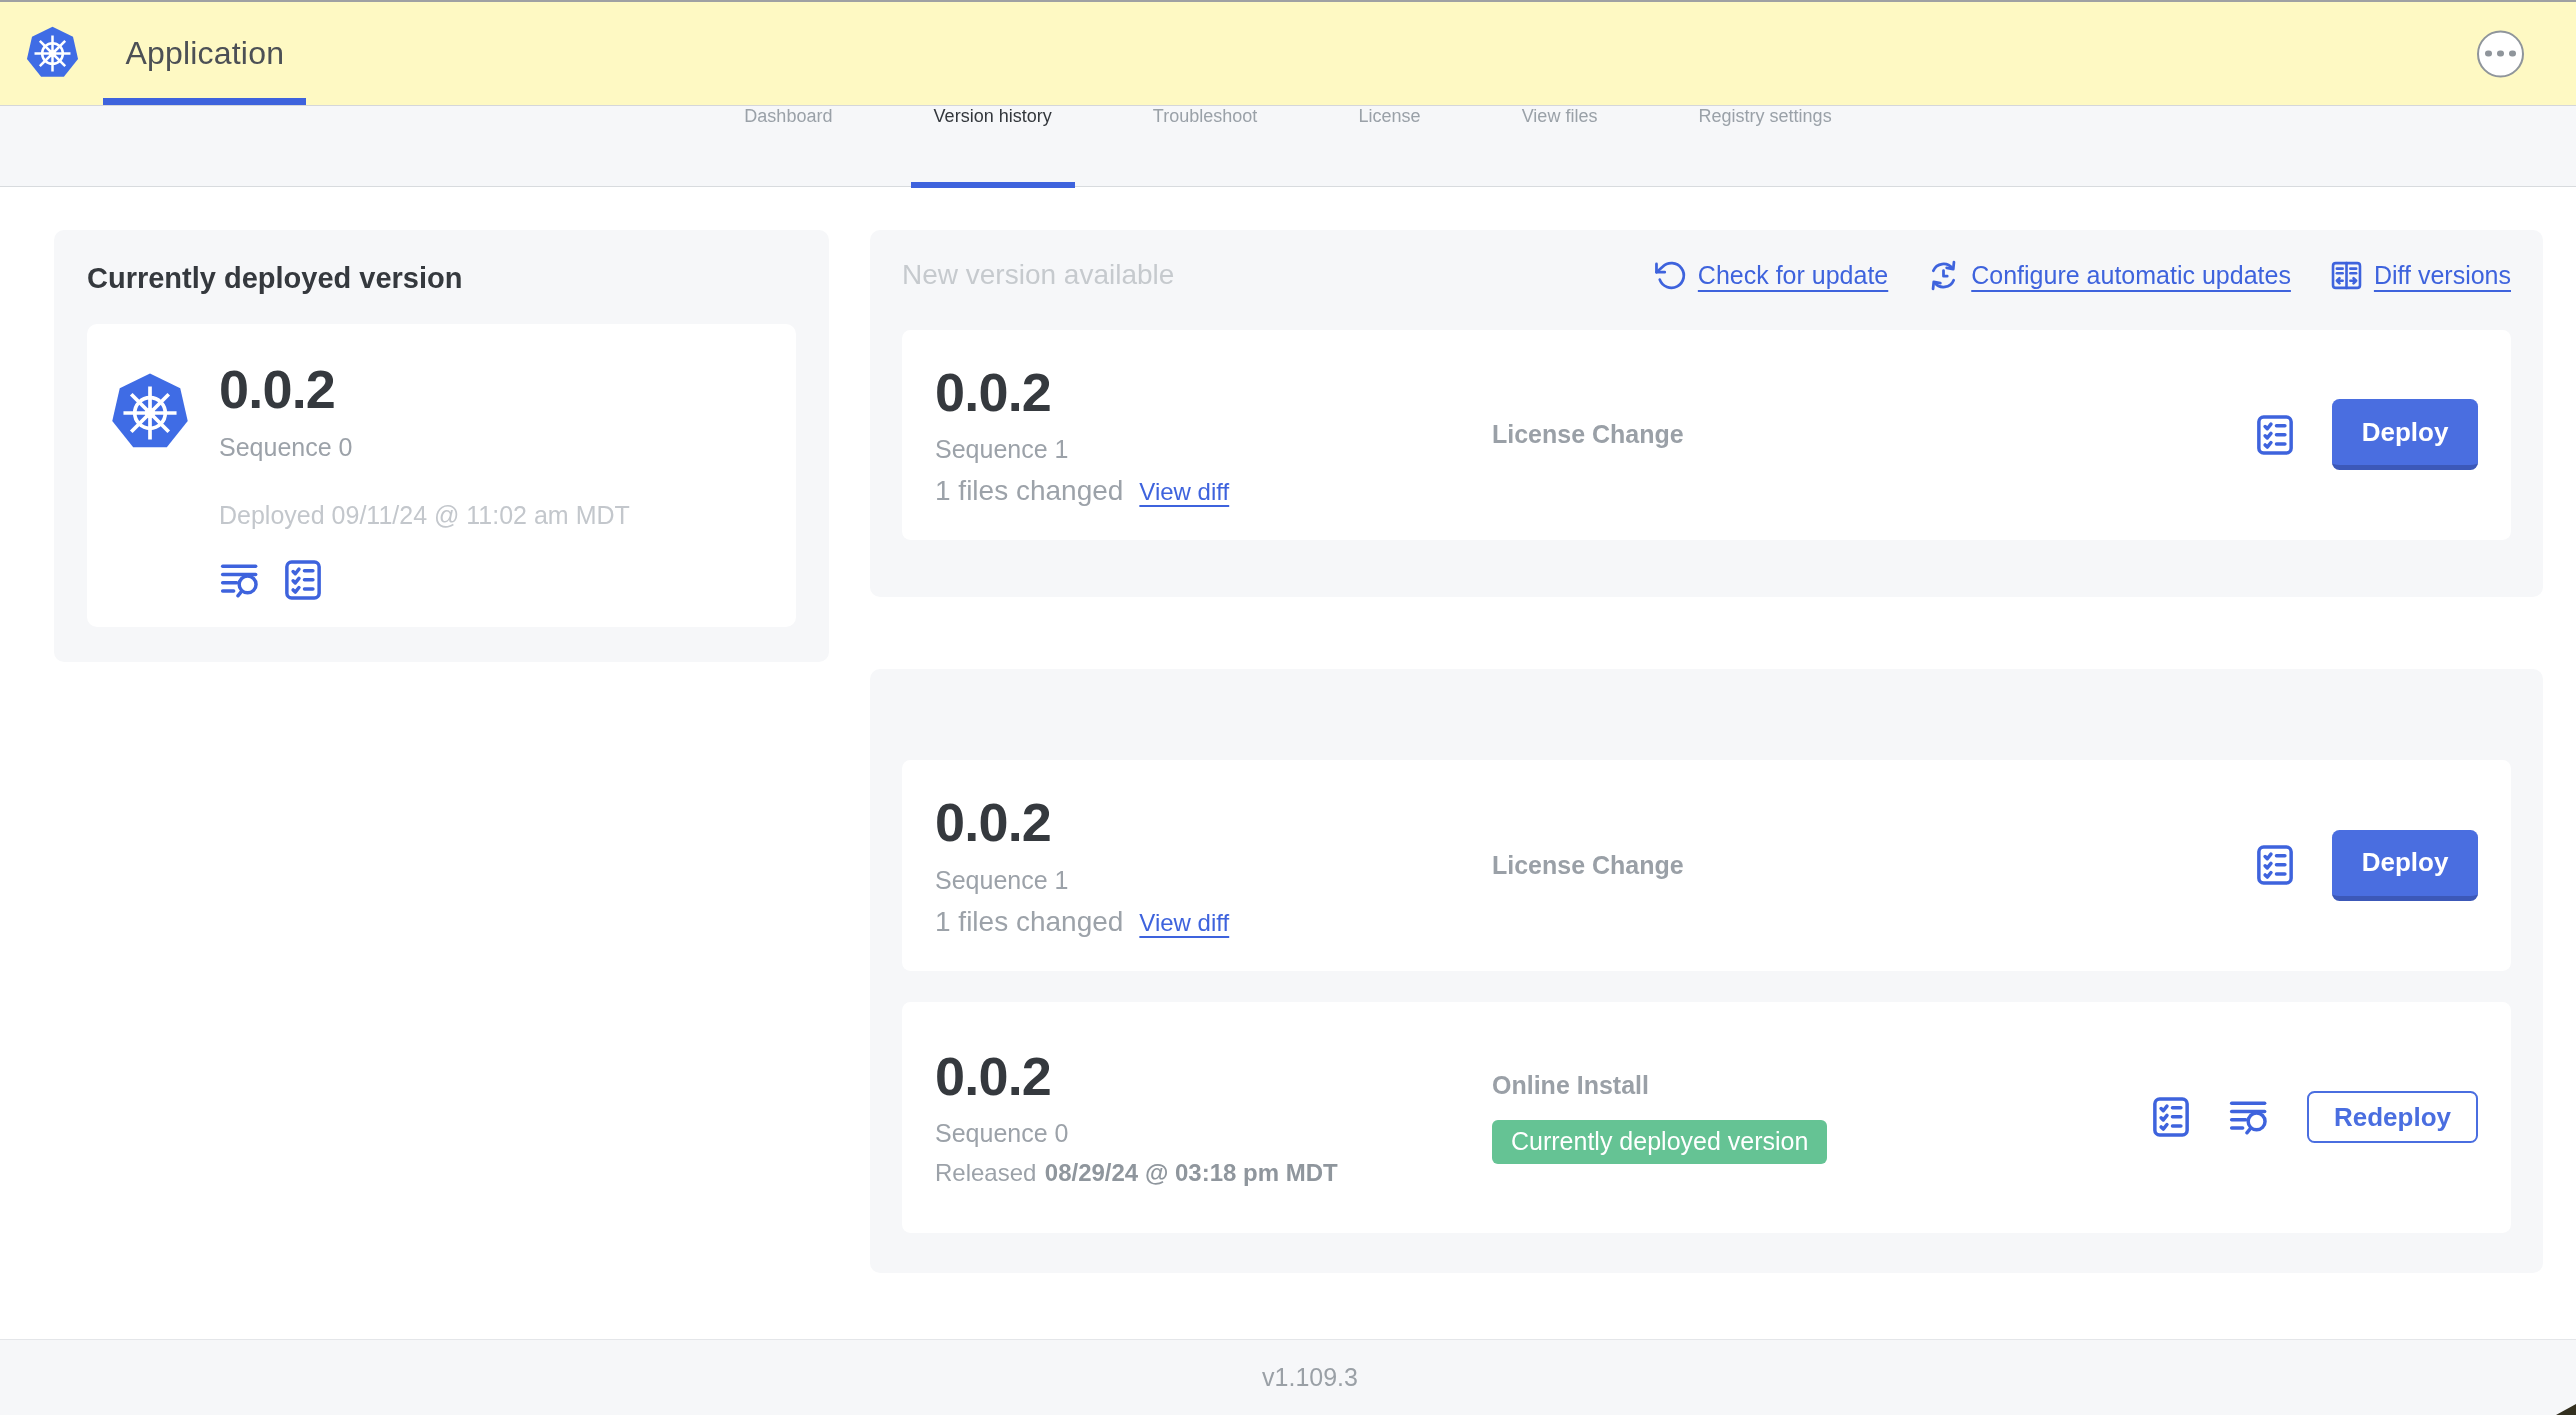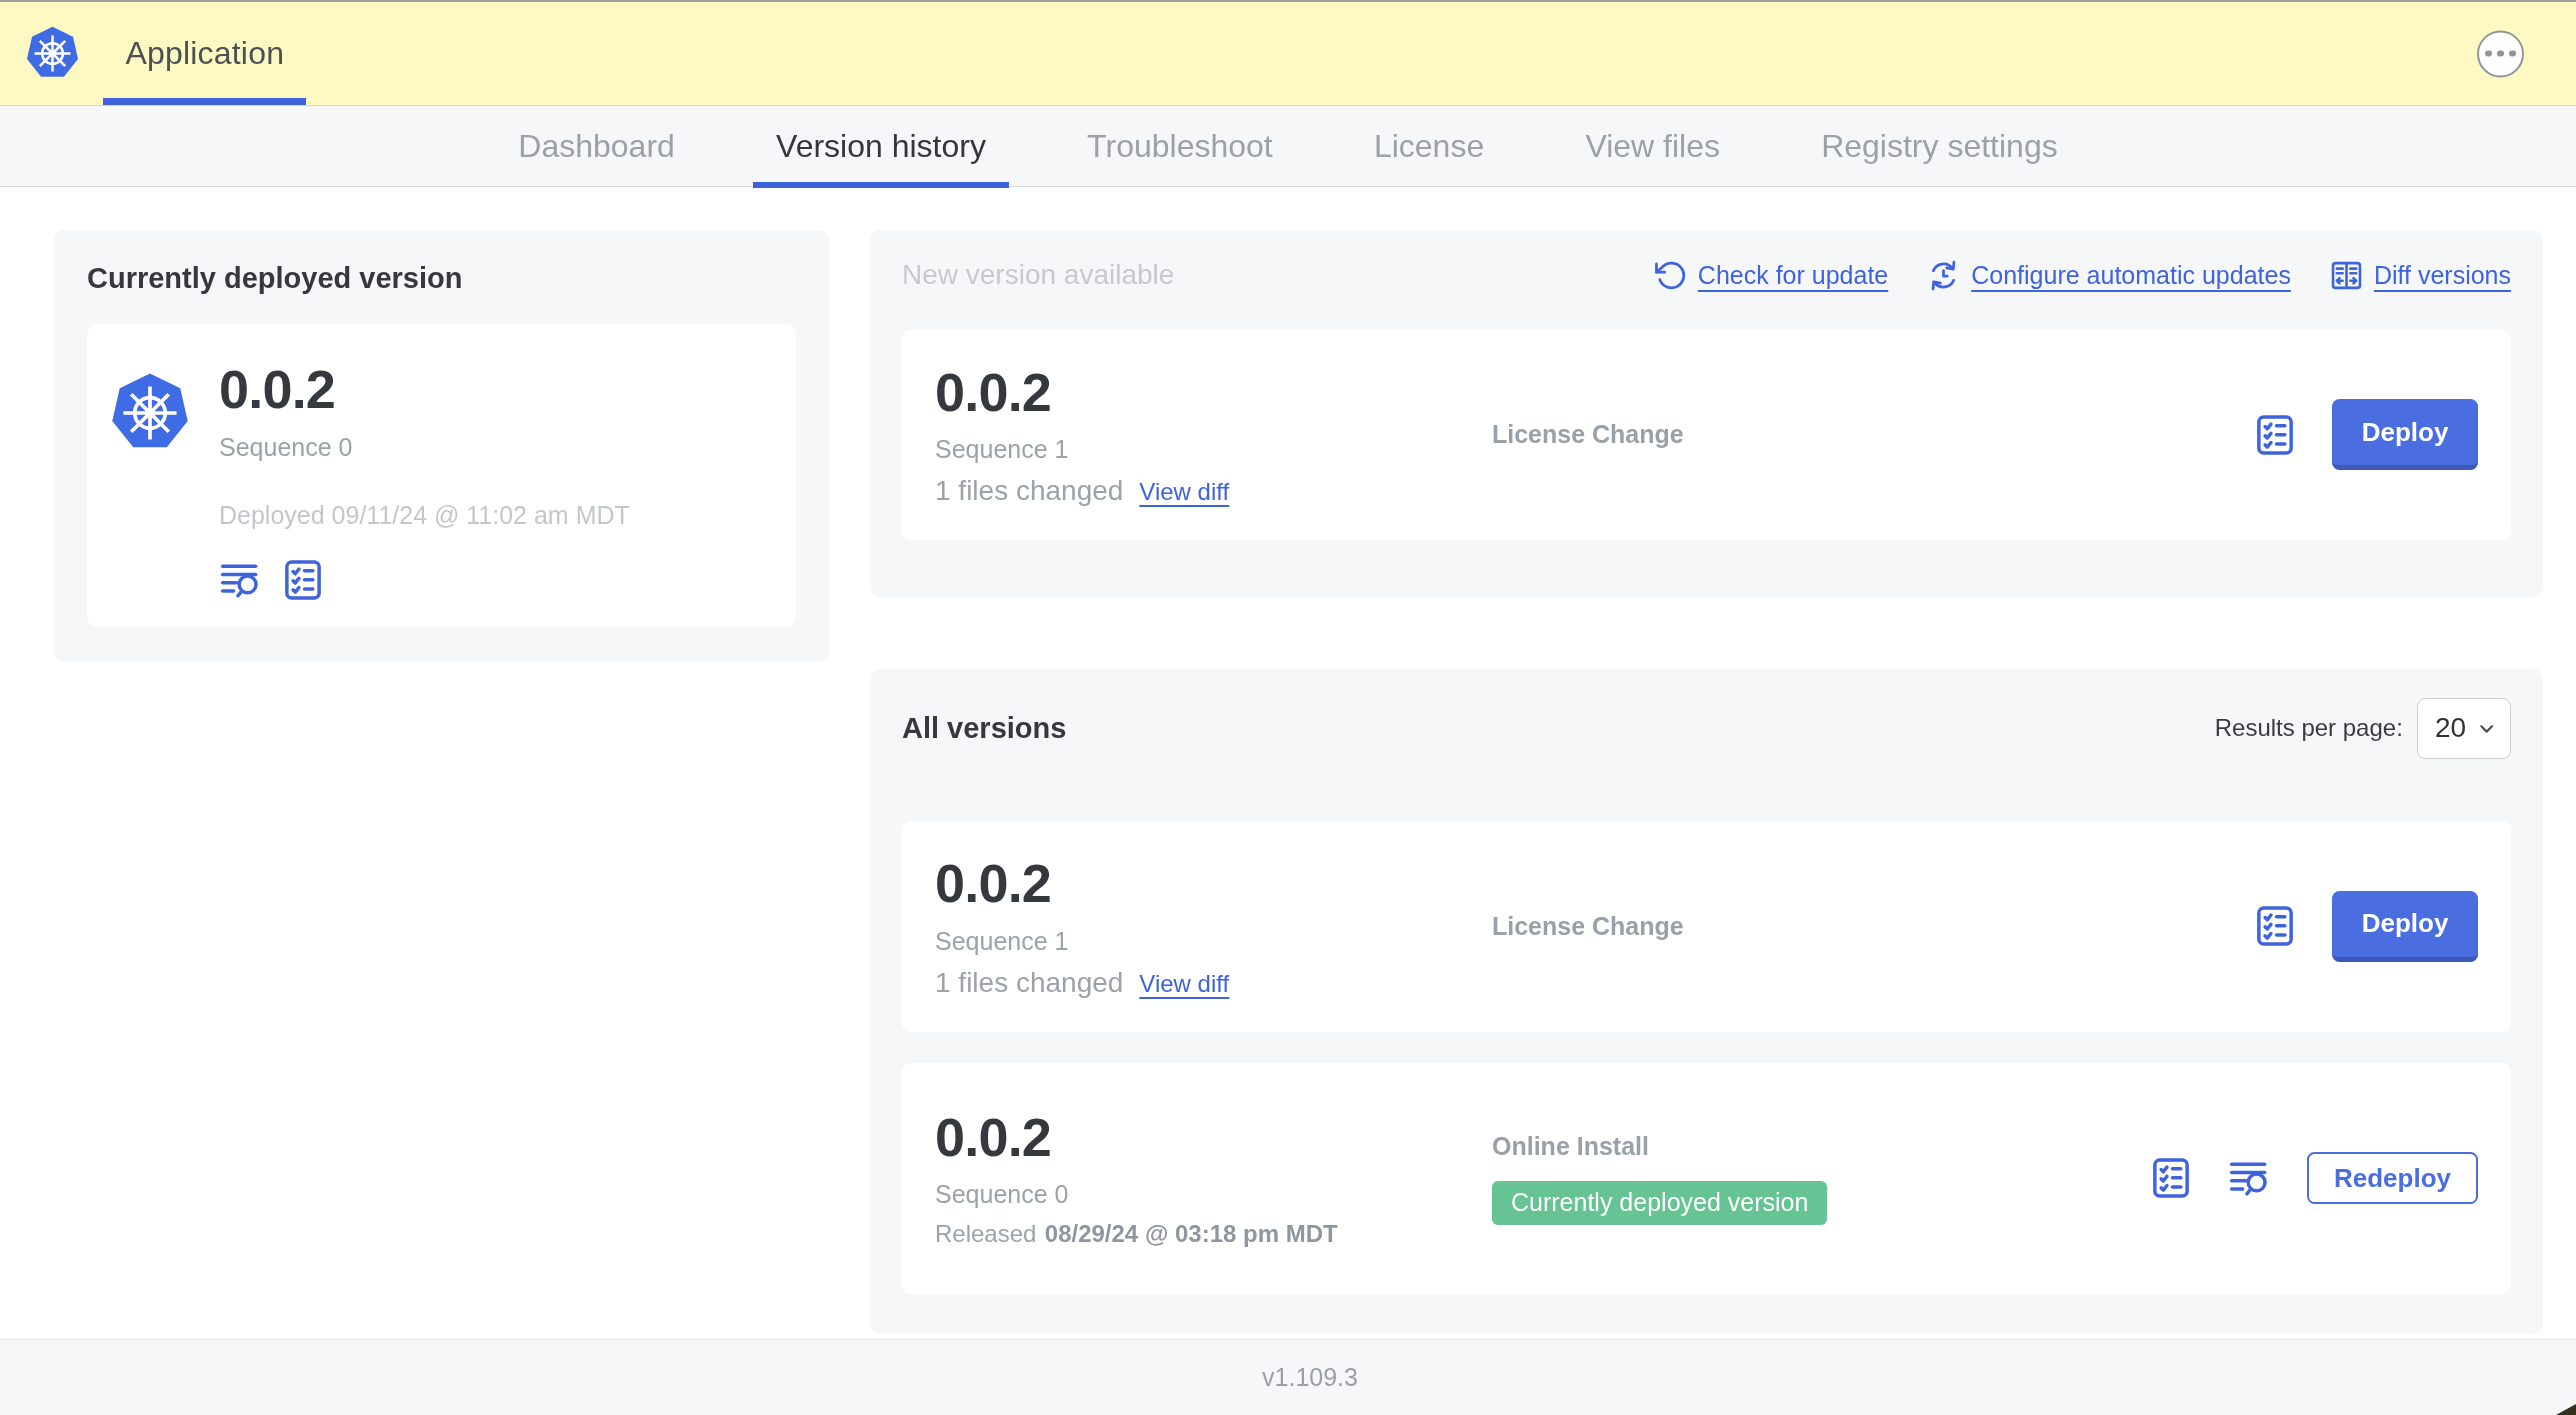--- a/index.html
+++ b/index.html
@@ -21,21 +21,21 @@
   .app-tab .app-title { font-size: 32px; color: #4c5055; letter-spacing: 0.2px; }
   .app-tab::after { content: ""; position: absolute; left: 0; right: 0; bottom: 0; height: 7.5px; background: #3e63dd; }
   .more-btn { position: absolute; right: 52px; top: 50%; transform: translateY(-50%);
     width: 47px; height: 47px; border-radius: 50%; border: 2.5px solid #8f959b; background: #fff;
     display: flex; align-items: center; justify-content: center; gap: 5px; cursor: pointer; }
   .more-btn .dot { width: 6.7px; height: 6.7px; border-radius: 50%; background: #8f959b; }
 
   
   .subnav { height: 82px; background: #f6f7f9; border-top: 1.7px solid #d5d7da; border-bottom: 1.7px solid #d8dbde;
     display: flex; justify-content: center; }
-  .nav-tab { font-size: 32px; color: #9aa1a8; padding: 0 33px; margin: 0 17.6px; display: flex; align-items: center;
+  .nav-tab { font-size: 18px; color: #9aa1a8; padding: 0 33px; margin: 0 17.6px; display: flex; 
     position: relative; cursor: pointer; white-space: nowrap; }
   .nav-tab.active { color: #33373c; font-weight: 500; }
   .nav-tab.active::after { content: ""; position: absolute; left: 10px; right: 10px; bottom: -1.7px; height: 5.9px; background: #3e63dd; }
 
   
   .main { display: flex; align-items: flex-start; gap: 41px; padding: 43px 33px 0 54px; }
 
   .panel { background: #f6f7f9; border-radius: 10px; }
   .panel-title { font-size: 29px; font-weight: 700; color: #35393e; }
 
@@ -280,32 +280,20 @@
             <svg class="icon" viewBox="0 0 52 52" width="44" height="44">
                 <use href="#i-checklist"></use>
               </svg>
           </button>
           <button class="btn-primary">Deploy</button>
         </div>
       </div>
     </div>
 
     <div class="panel section all-versions">
-      <div class="section-head">
-        <div class="panel-title">All versions</div>
-        <div class="rpp">
-          <span class="rpp-label">Results per page:</span>
-          <div class="rpp-select">
-            <span class="val">20</span>
-            <svg class="icon" viewBox="0 0 28 28" width="23.4" height="23.4">
-                <use href="#i-chevron"></use>
-              </svg>
-          </div>
-        </div>
-      </div>
 
       <div class="version-card h1 first">
         <div class="vc-left">
           <div class="version-number">0.0.2</div>
           <div class="seq-text">Sequence 1</div>
           <div class="files-row">
             <span class="files-text">1 files changed</span>
             <a class="view-diff">View diff</a>
           </div>
         </div>

